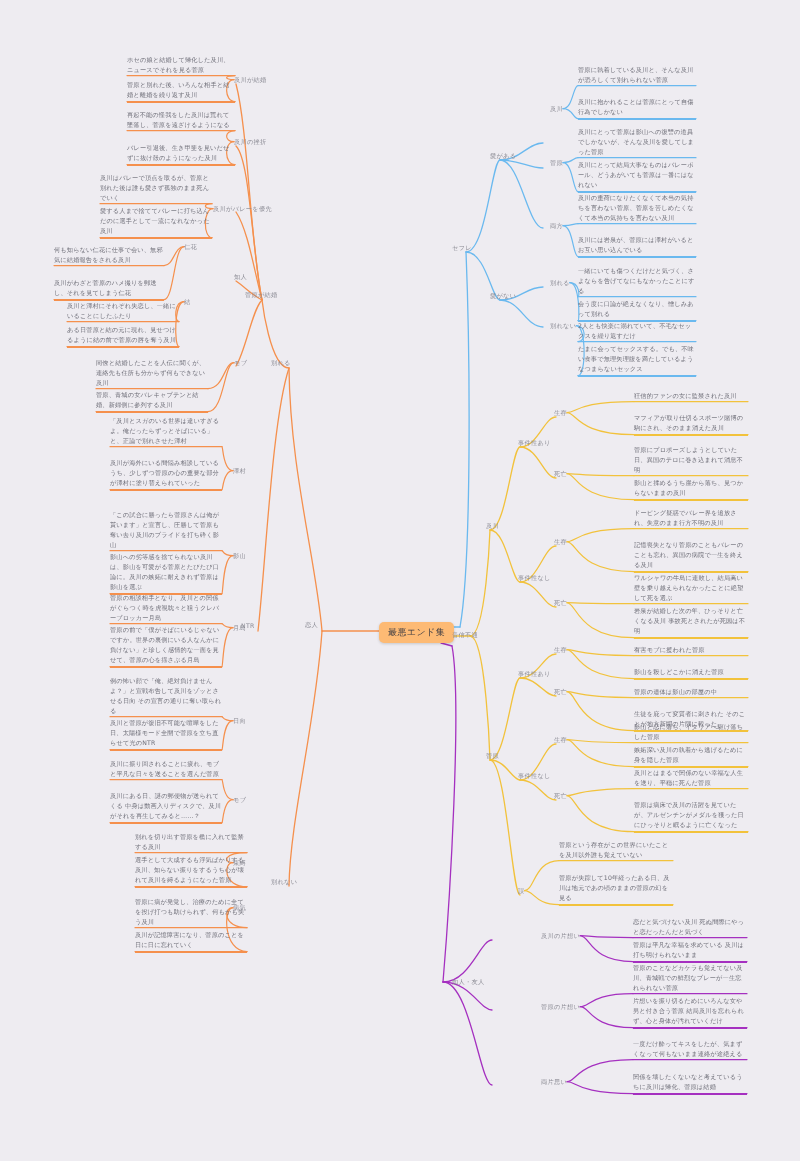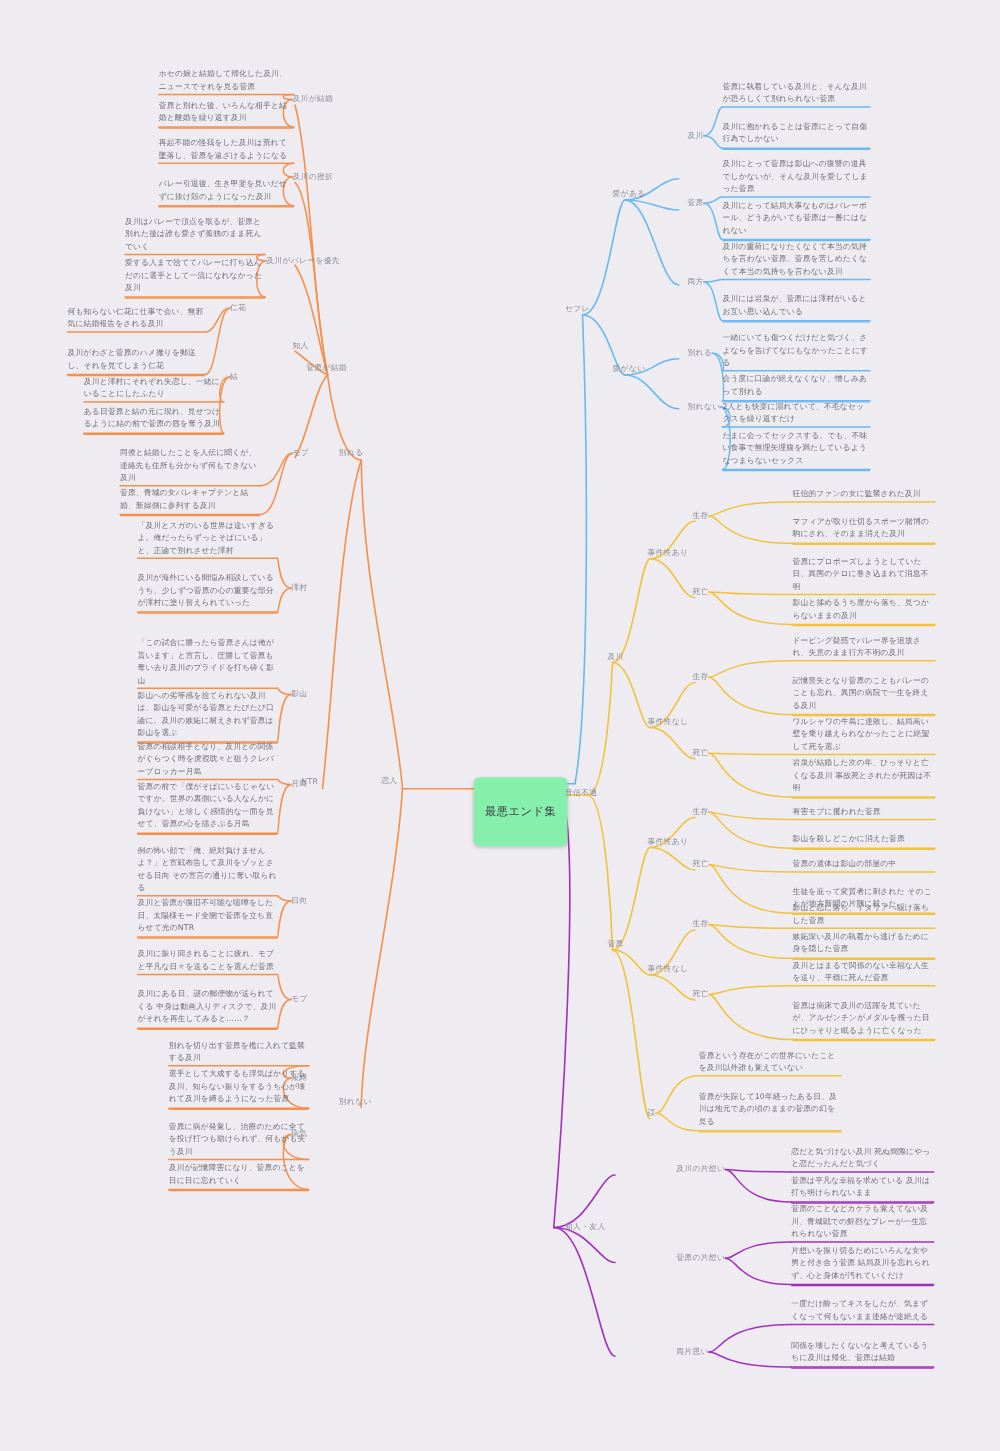--- a/index.html
+++ b/index.html
@@ -9,22 +9,22 @@
     font-family:"DejaVu Sans","Liberation Sans",sans-serif;
     overflow:hidden;
     position:relative;
   }
   #canvas{position:absolute;left:0;top:0;width:800px;height:1161px;}
   svg#links{position:absolute;left:0;top:0;width:800px;height:1161px;pointer-events:none;}
   .node{position:absolute;box-sizing:border-box;}
 
   
   .root{
-    background:#86efac;border-radius:5px;
-    padding:21px 9px;font-size:9px;color:#3a3a42;
+    background:#fdba74;border-radius:5px;
+    padding:4px 9px;font-size:9px;color:#3a3a42;
     box-shadow:0 1px 3px rgba(0,0,0,.16);
     white-space:nowrap;
     letter-spacing:.4px;
   }
   
   .lbl{
     font-size:6.2px;color:#8a8a93;white-space:nowrap;
     letter-spacing:.3px;line-height:1.5;
   }
   

